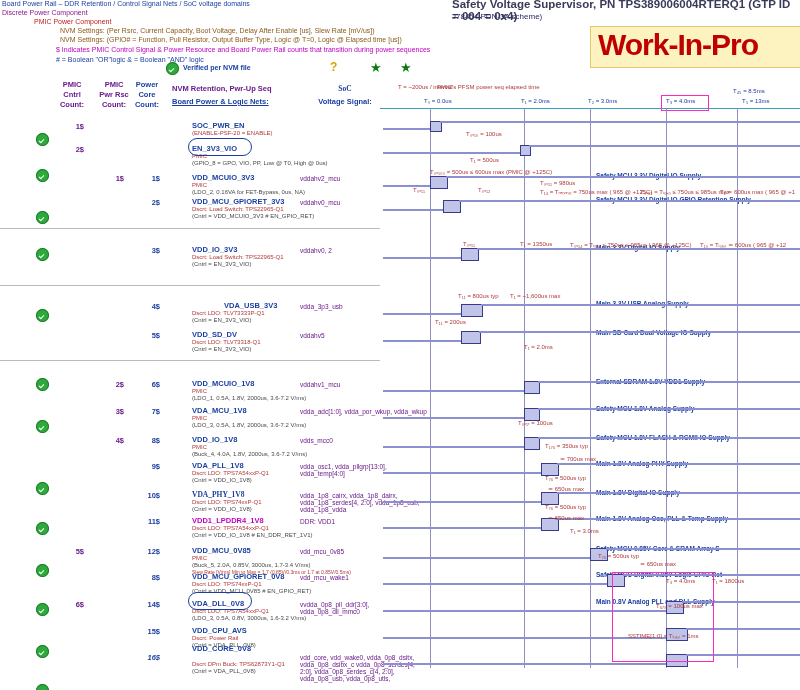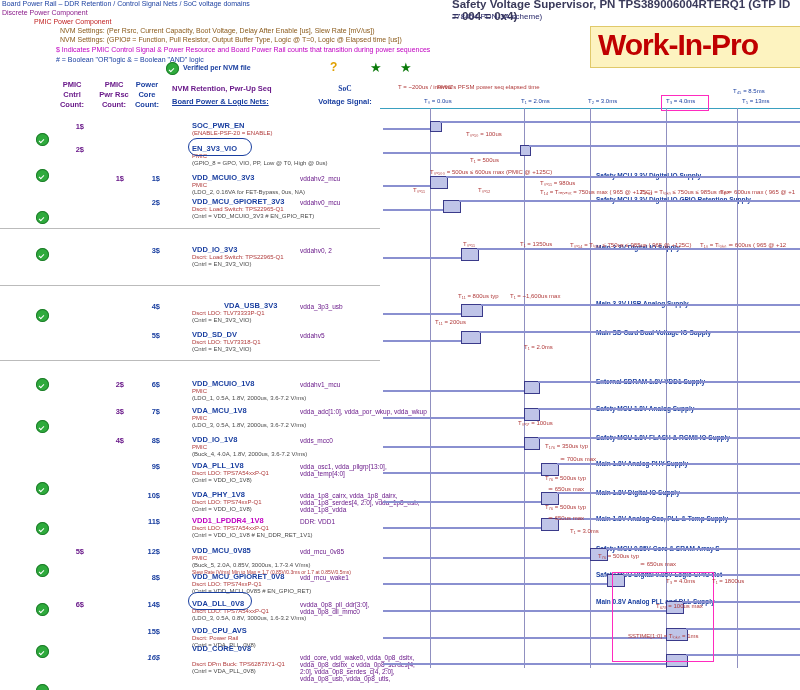--- a/index.html
+++ b/index.html
@@ -240,21 +240,21 @@
     <div class="abs rail-sub" style="left:192px;top:470px;">Dscrt LDO: TPS7A54xxP-Q1</div>
     <div class="abs rail-sub3" style="left:192px;top:477px;">(Cntrl = VDD_IO_1V8)</div>
     <div class="abs netlbl" style="left:300px;top:463px;width:128px;line-height:7px;">vdda_osc1, vdda_pllgrp[13:0], vdda_temp[4:0]</div>
     <div class="abs supply" style="left:596px;top:460px;">Main 1.8V Analog PHY Supply</div>
     <div class="abs dotw" style="left:36px;top:489px;">
       <div class="dot"></div>
     </div>
     <div class="abs cnt" style="left:52px;top:491px;width:32px;"></div>
     <div class="abs cnt" style="left:92px;top:491px;width:32px;"></div>
     <div class="abs cntb" style="left:128px;top:491px;width:32px;">10$</div>
-    <div class="abs rail-name" style="left:192px;top:490px;">VDA_PHY_1V8</div>
+    <div class="abs rail-name" style="left:192px;top:490px;font-family:Liberation Serif, serif;">VDA_PHY_1V8</div>
     <div class="abs rail-sub" style="left:192px;top:499px;">Dscrt LDO: TPS74xxP-Q1</div>
     <div class="abs rail-sub3" style="left:192px;top:506px;">(Cntrl = VDD_IO_1V8)</div>
     <div class="abs netlbl" style="left:300px;top:492px;width:128px;line-height:7px;">vdda_1p8_cairx, vdda_1p8_dairx, vdda_1p8_serdes[4, 2:0], vdda_1p8_usb, vdda_1p8_vdda</div>
     <div class="abs supply" style="left:596px;top:489px;">Main 1.8V Digital IO Supply</div>
     <div class="abs dotw" style="left:36px;top:515px;">
       <div class="dot"></div>
     </div>
     <div class="abs cnt" style="left:52px;top:517px;width:32px;"></div>
     <div class="abs cnt" style="left:92px;top:517px;width:32px;"></div>
     <div class="abs cntb" style="left:128px;top:517px;width:32px;">11$</div>

